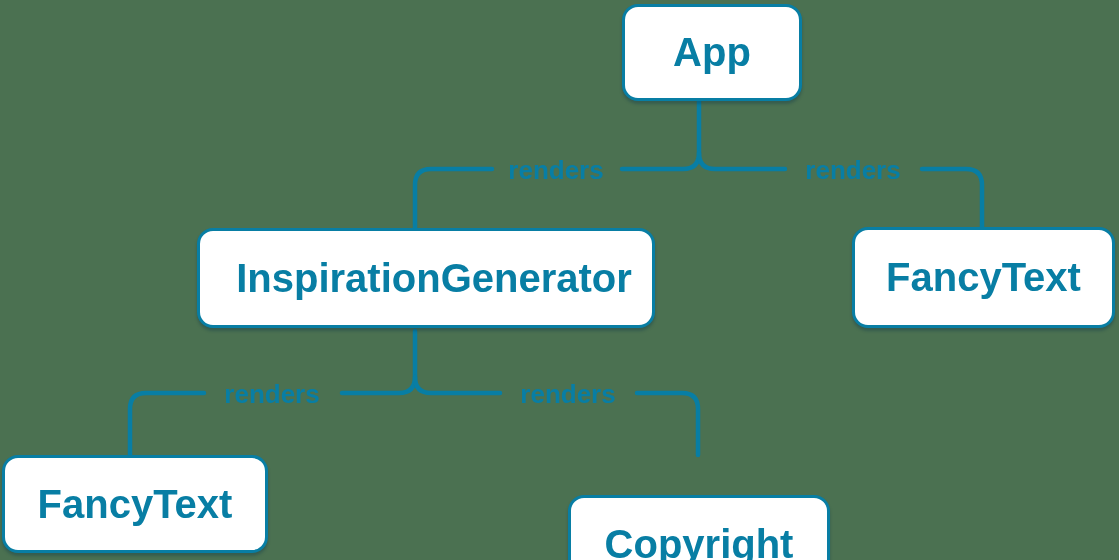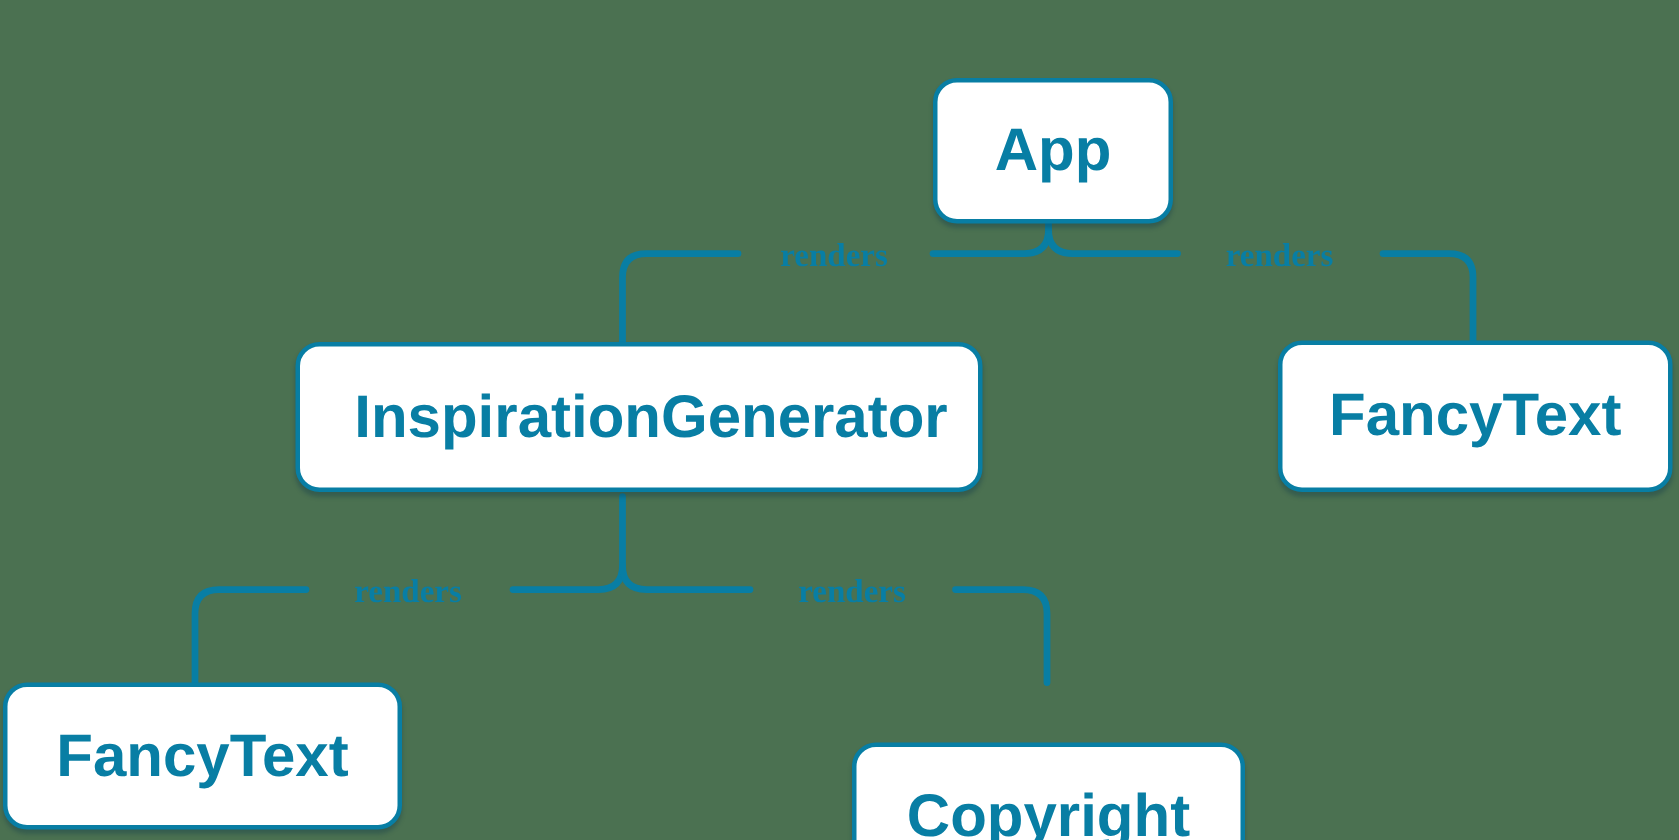--- a/index.html
+++ b/index.html
@@ -38,33 +38,32 @@
     border-radius:16px;
     color:var(--accent);
     font-size:40px;
     font-weight:700;
     display:flex;
     align-items:center;
     justify-content:center;
     white-space:nowrap;
     box-shadow:0 3px 3px rgba(15,55,75,0.35);
   }
-  .node-app{left:622px;top:4px;width:160px;height:97px;margin-top:48px;}
+  .node-app{left:622px;top:4px;width:180px;height:97px;}
   .node-inspiration-generator{left:197px;top:228px;width:458px;height:100px;padding-left:16px;}
   .node-fancy-text-top{left:852px;top:227px;width:263px;height:101px;}
   .node-fancy-text-bottom{left:2px;top:455px;width:266px;height:98px;}
   .node-copyright{left:568px;top:455px;width:262px;height:98px;margin-top:40px;}
   .edge-label{
     position:absolute;
     transform:translate(-50%,-50%);
     color:var(--accent);
-    font-size:22px;
+    font-size:26px;
     font-weight:700;
     white-space:nowrap;
-    font-family:Liberation Serif, serif;
   }
   .edge-label-1{left:556px;top:170px;}
   .edge-label-2{left:853px;top:170px;}
   .edge-label-3{left:272px;top:394px;}
   .edge-label-4{left:568px;top:394px;}
 </style>
 </head>
 <body>
 
 <div class="canvas">

